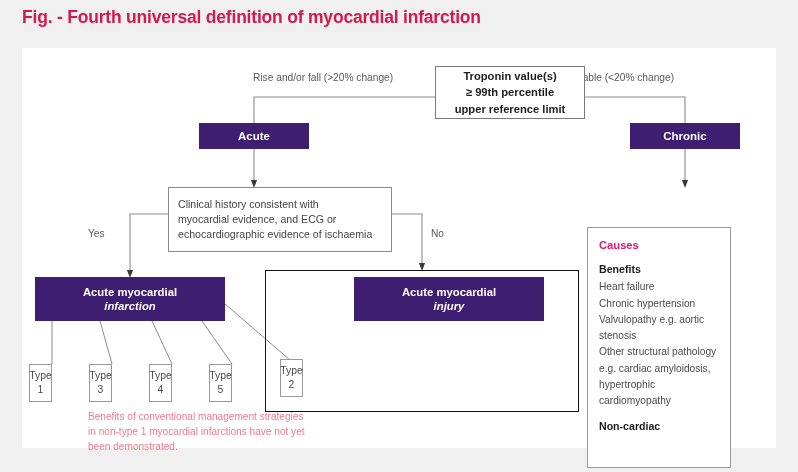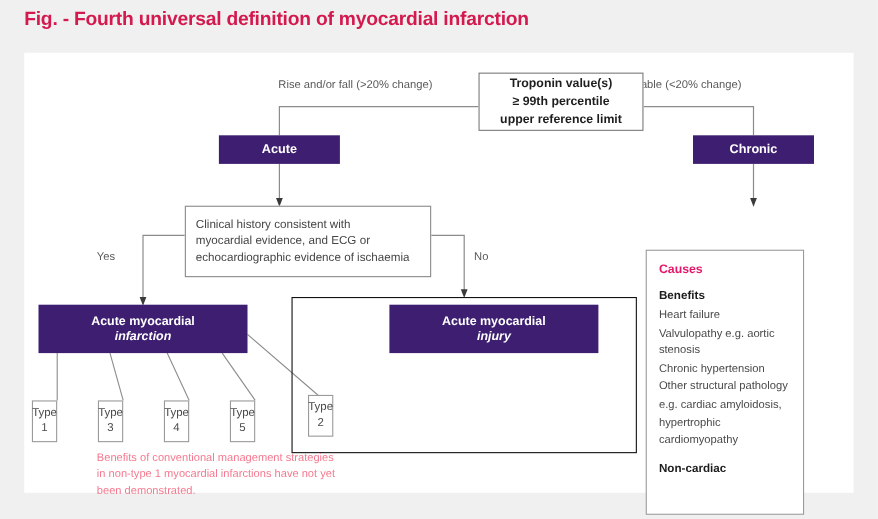--- a/index.html
+++ b/index.html
@@ -307,22 +307,22 @@
     </div>
     <div class="type-box" style="left:258px; top:311px;">
       <span>Type</span>
       <span>2</span>
     </div>
 
     <div class="causes-panel">
       <div class="causes-title">Causes</div>
       <div class="causes-sub">Benefits</div>
       <div class="cause-item">Heart failure</div>
+      <div class="cause-item">Chronic hypertension</div>
       <div class="cause-item">Valvulopathy e.g. aortic stenosis</div>
-      <div class="cause-item">Chronic hypertension</div>
       <div class="cause-item">Other structural pathology</div>
       <div class="cause-item">e.g. cardiac amyloidosis,</div>
       <div class="cause-item">hypertrophic cardiomyopathy</div>
       <div class="causes-sub spaced">Non-cardiac</div>
     </div>
 
     <div class="footnote">
       <div>Benefits of conventional management strategies</div>
       <div>in non-type 1 myocardial infarctions have not yet</div>
       <div>been demonstrated.</div>

